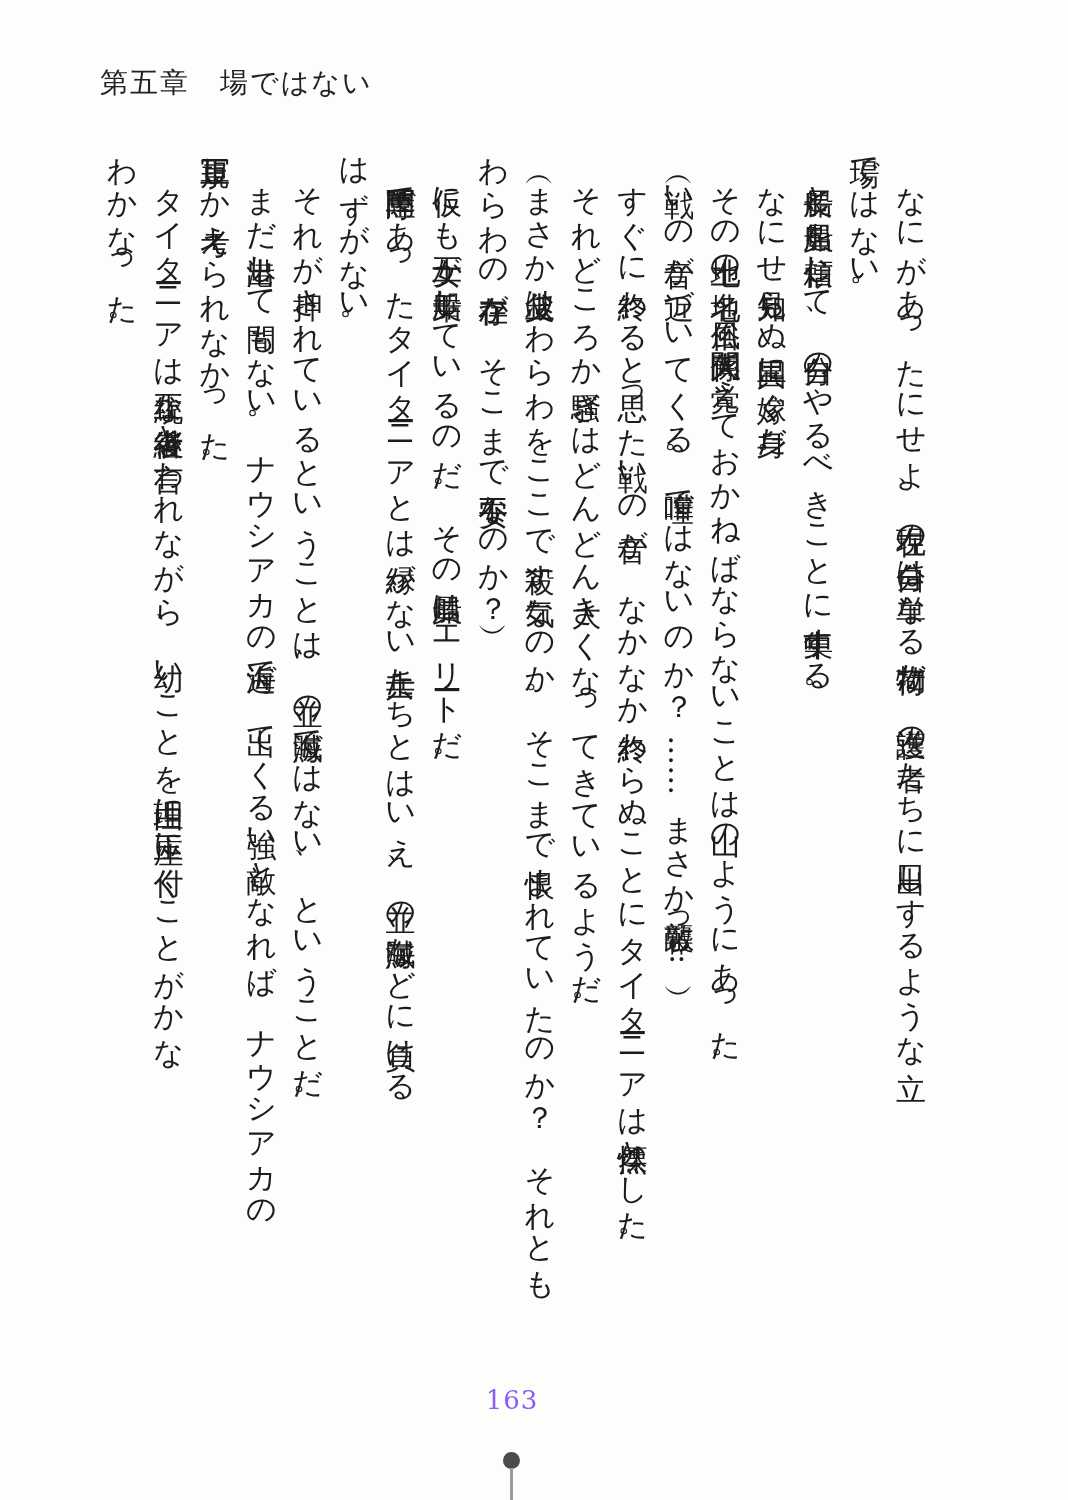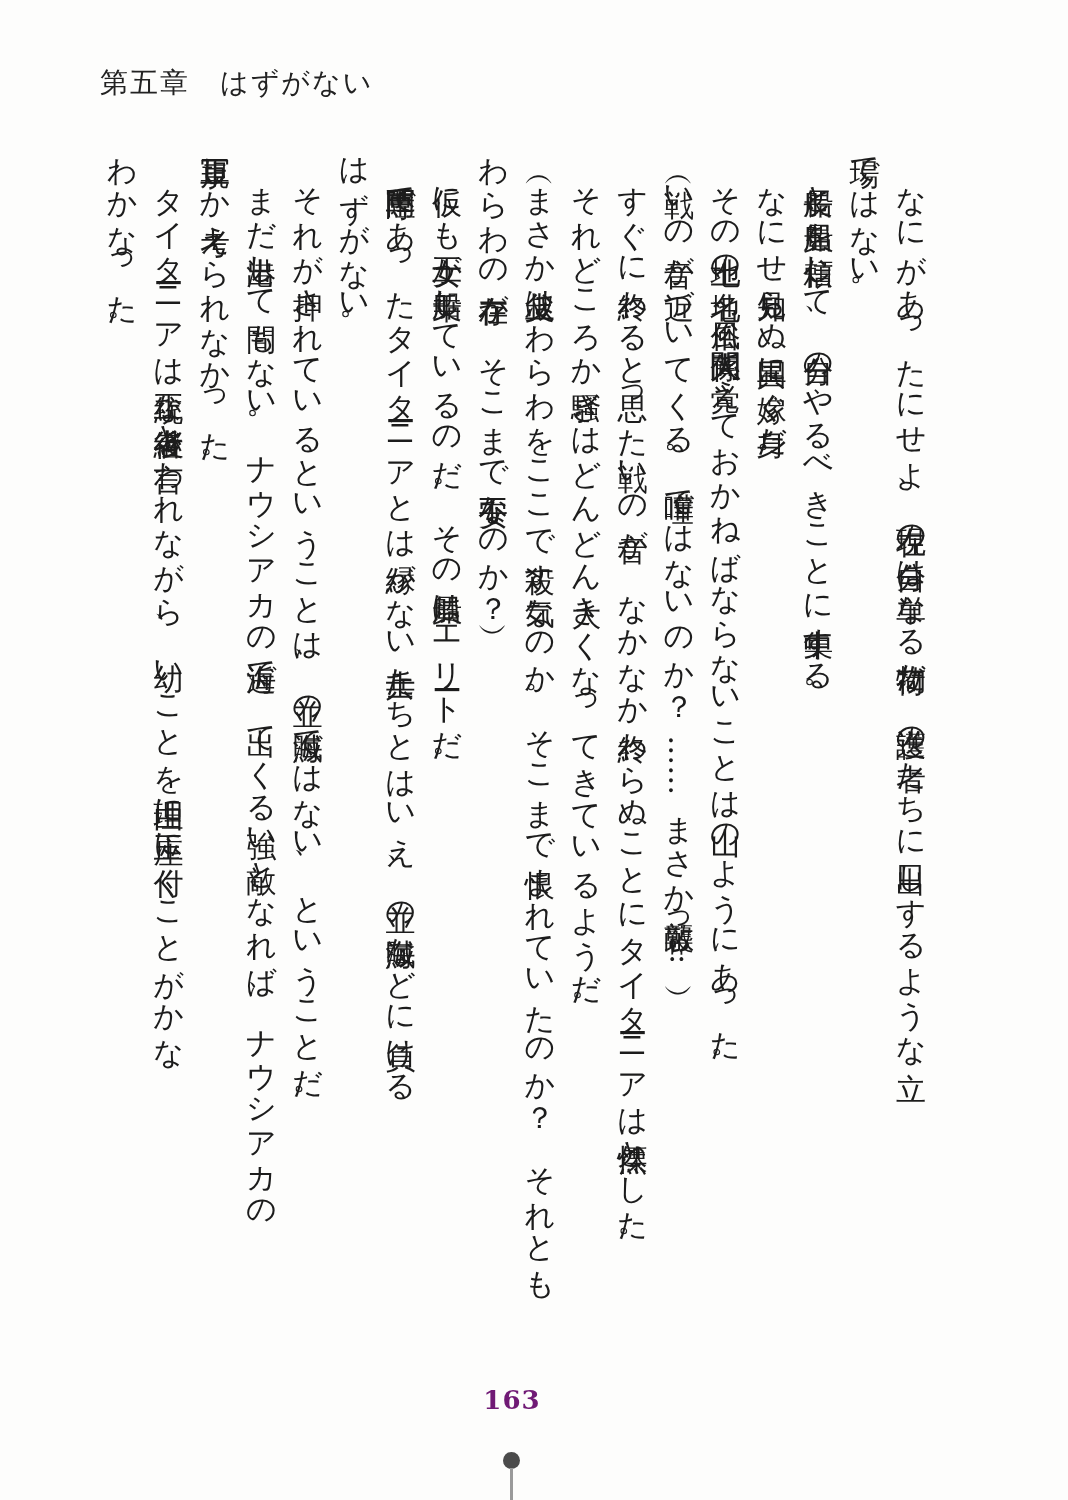--- a/index.html
+++ b/index.html
@@ -41,22 +41,21 @@
     text-indent: 1em;
   }
   .page-number {
     position: absolute;
     left: 462px;
     top: 1385px;
     width: 100px;
     text-align: center;
     font-size: 26px;
     letter-spacing: 1px;
-    color: #701a75;
-    font-weight: bold;
+    color: #8b5cf6;
   }
   .ornament-dot {
     position: absolute;
     left: 503px;
     top: 1452px;
     width: 17px;
     height: 17px;
     border-radius: 50%;
     background: #4b4b4b;
   }
@@ -67,21 +66,21 @@
     width: 3px;
     height: 32px;
     background: #9a9a9a;
   }
 </style>
 </head>
 <body>
 
 <div class="page">
 
-  <div class="chapter-header">第五章　はずがない</div>
+  <div class="chapter-header">第五章　場ではない</div>
 
   <div class="body-text">
       <div class="tline indent">なにがあったにせよ、現在の自分は単なる荷物だ。護送の者たちに口出しするような立</div>
       <div class="tline">場ではない。</div>
       <div class="tline indent">船長と船員を信頼して、自分のやるべきことに集中する。</div>
       <div class="tline indent">なにせ見知らぬ異国に嫁ぐ身だ。</div>
       <div class="tline indent">その土地の地名、風俗、人間関係、覚えておかねばならないことは山のようにあった。</div>
       <div class="tline indent">（戦いの音が近づいてくる。喧嘩ではないのか？　……まさか敵襲っ⁉）</div>
       <div class="tline indent">すぐに終わると思った戦いの音が、なかなか終わらぬことにタイターニアは慄然とした。</div>
       <div class="tline indent">それどころか騒ぎはどんどん大きくなってきているようだ。</div>

